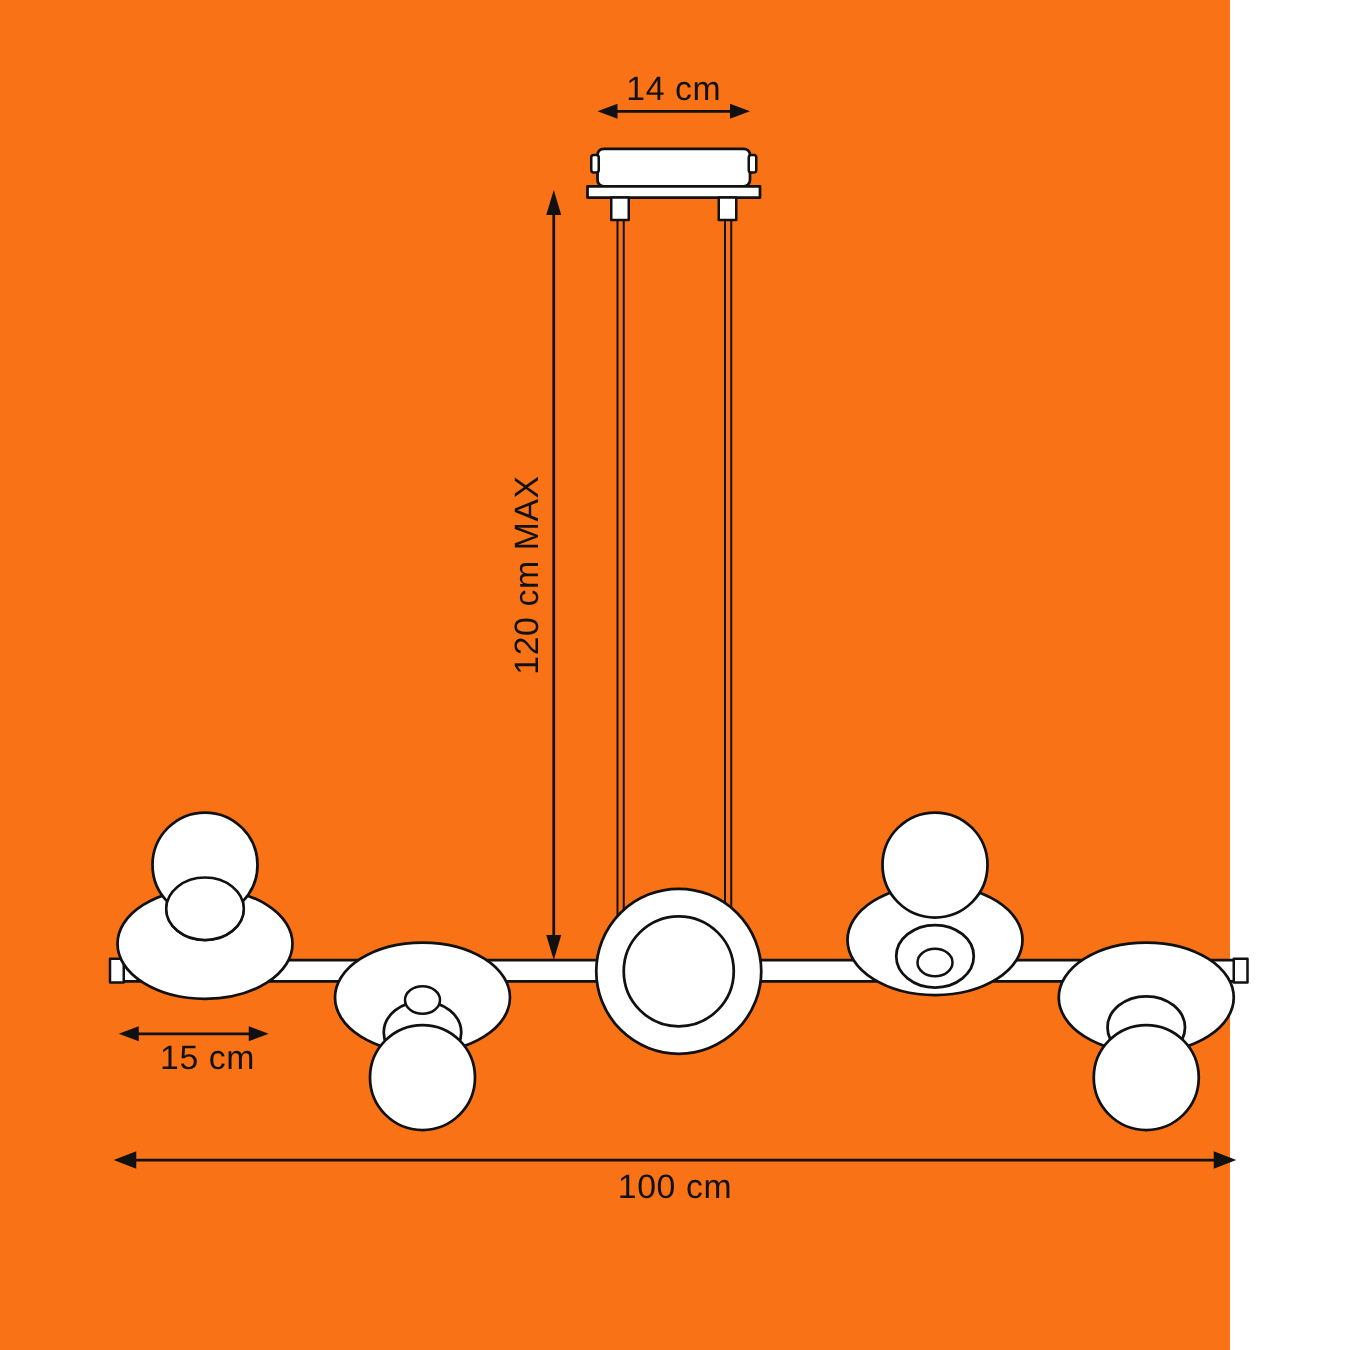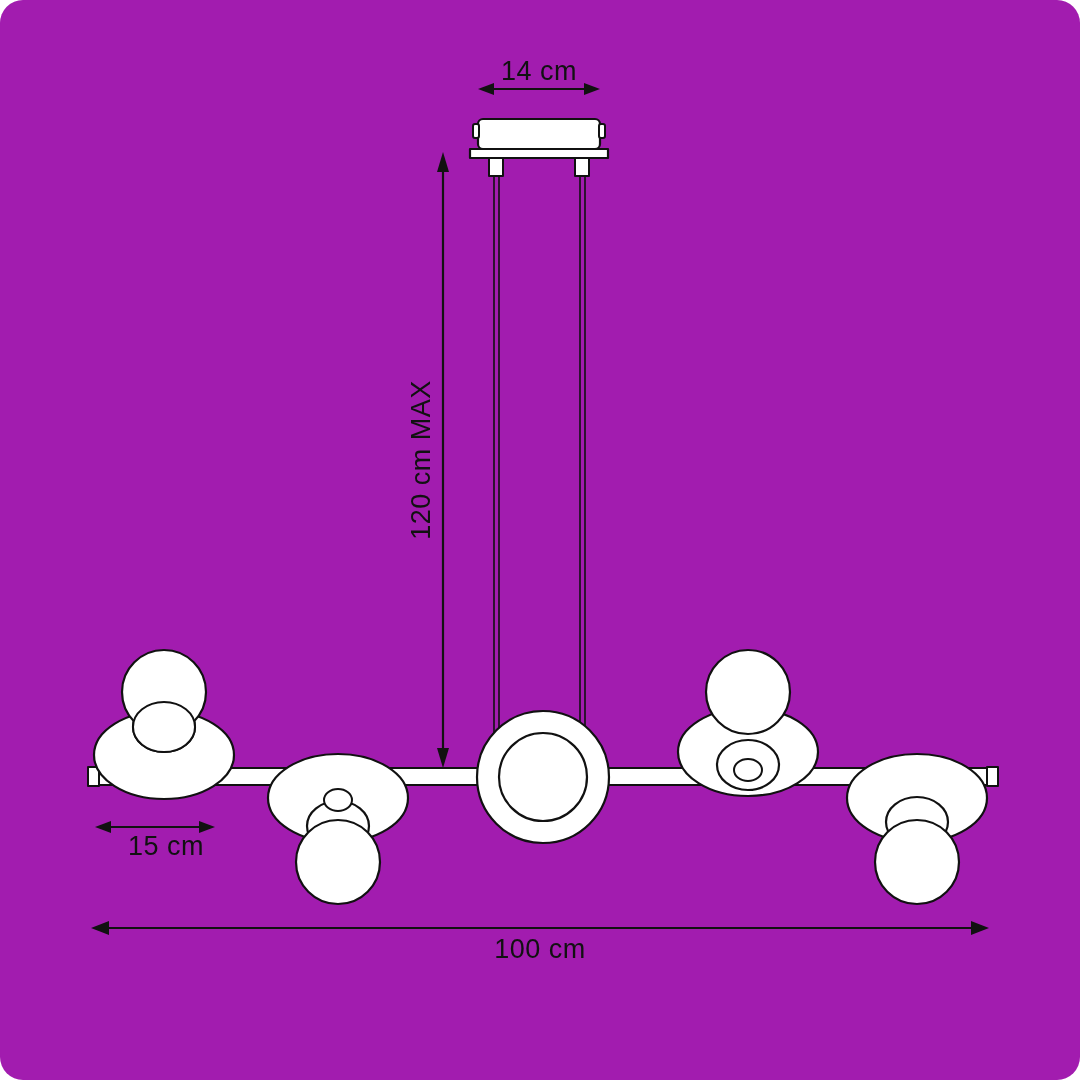--- a/index.html
+++ b/index.html
@@ -9,24 +9,23 @@
     background: #ffffff;
   }
   body {
     width: 1080px;
     height: 1080px;
     font-family: "Liberation Sans", sans-serif;
     overflow: hidden;
   }
   #drawing-root {
     position: relative;
-    width: 1080px;
+    width: 984px;
     height: 1080px;
-    background: #a21caf;
-    border-radius: 23px;
+    background: #f97316;
   }
   svg.diagram {
     display: block;
     width: 1080px;
     height: 1080px;
   }
   .outline {
     fill: #ffffff;
     stroke: #111111;
     stroke-width: 2.2;

